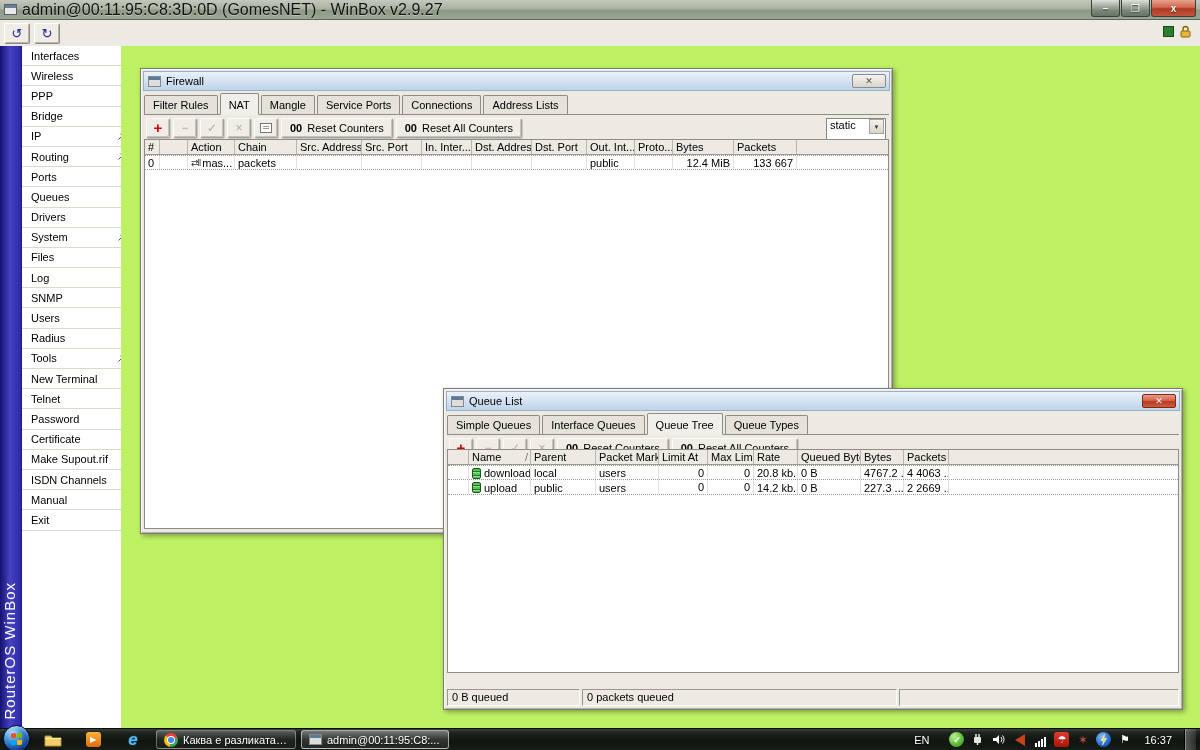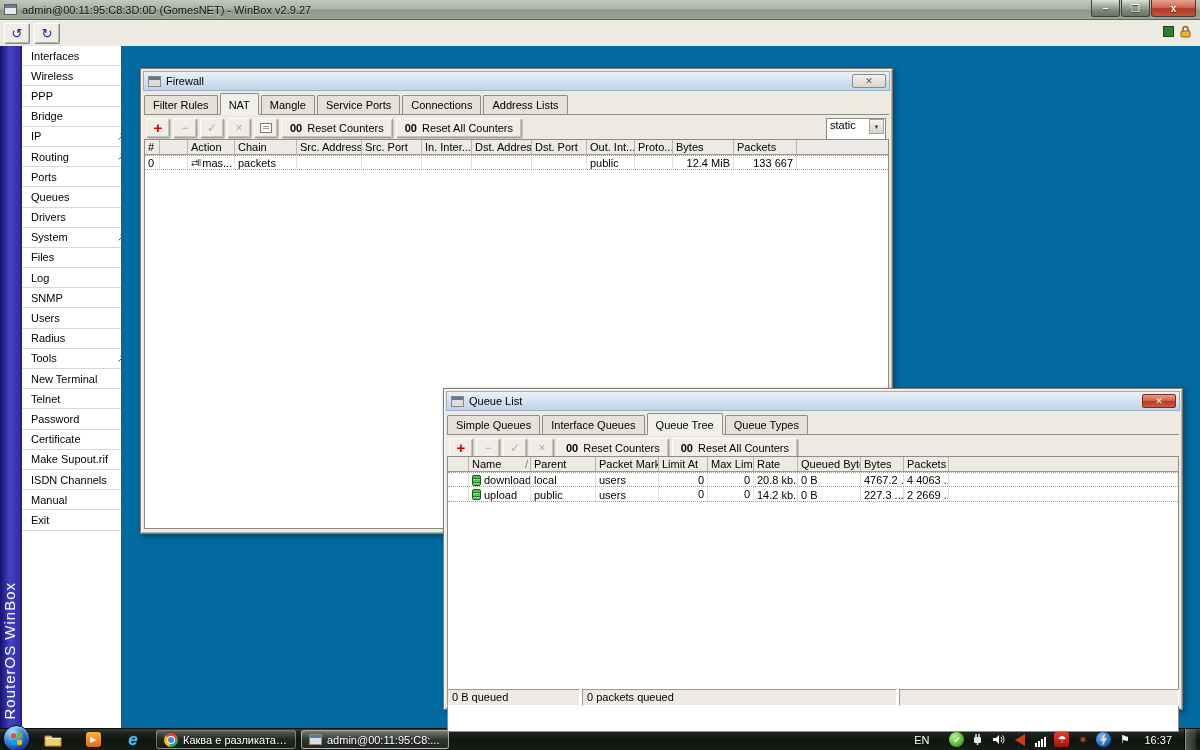--- a/index.html
+++ b/index.html
@@ -9,21 +9,21 @@
   .desktop { position:relative; width:1200px; height:750px;
     background: radial-gradient(ellipse at 70% 30%, #5d6e4c 0%, #32402a 45%, #1a2414 100%); }
 
   
   .main-window { position:absolute; left:0; top:0; width:1200px; height:728px; }
   .titlebar { position:absolute; left:0; top:0; width:100%; height:20px;
     background: linear-gradient(to bottom,#c2c9bd 0%, #a9b2a2 45%, #8e9a86 55%, #9aa492 100%);
     border-bottom:1px solid #5d665a; display:flex; align-items:center; padding-left:4px; }
   .win-mini-icon { width:13px; height:11px; background:#e8e8e8; border:1px solid #55606b; margin-right:5px; position:relative; flex:0 0 auto; }
   .win-mini-icon::before { content:""; position:absolute; left:0; top:0; right:0; height:3px; background:#6b7d93; }
-  .titlebar-text { font-size:11px; color:#111; text-shadow:0 1px 1px rgba(255,255,255,.45); white-space:nowrap; }
+  .titlebar-text { font-size:16px; color:#111; text-shadow:0 1px 1px rgba(255,255,255,.45); white-space:nowrap; }
   .caption-buttons { position:absolute; right:4px; top:0; height:17px; display:flex; }
   .cap-btn { width:29px; height:17px; display:flex; align-items:center; justify-content:center;
     color:#fff; font-size:10px; font-weight:bold; border:1px solid #3b423b; border-top:none;
     background:linear-gradient(to bottom, rgba(255,255,255,.45), rgba(130,140,130,.45) 45%, rgba(70,80,70,.55));
     border-radius:0 0 3px 3px; margin-left:1px; text-shadow:0 1px 1px rgba(0,0,0,.6); }
   .cap-btn.close { width:45px; background:linear-gradient(to bottom,#e8a090,#cf6a50 45%,#b03a26 55%,#c4543c); }
 
   .app-body { position:absolute; left:0; top:20px; right:0; bottom:0; background:#edeae3; }
   .main-toolbar { position:absolute; left:0; top:0; right:0; height:26px; background:#edeae3; display:flex; align-items:center; padding:2px 4px; }
   .tool-sq { width:26px; height:21px; margin-right:4px; background:#f0ede6;
@@ -36,21 +36,21 @@
   .workspace { position:absolute; left:0; top:26px; right:0; bottom:0; }
   .brand-strip { position:absolute; left:0; top:0; width:22px; bottom:0;
     background:linear-gradient(to right,#14126e,#4642c4 45%,#2f2ca8 90%,#1d1a86); }
   .brand-text { position:absolute; left:1px; bottom:8px; color:#fff; font-size:15px;
     writing-mode:vertical-rl; transform:rotate(180deg); letter-spacing:1px; white-space:nowrap; }
   .sidebar { position:absolute; left:22px; top:0; width:110px; bottom:0; background:#fff; border-right:1px solid #8f8c85; }
   .menu-item { height:20.2px; display:flex; align-items:center; padding:0 5px 0 9px; border-bottom:1px solid #dcd8d0; cursor:default; }
   .mi-label { flex:1; white-space:nowrap; overflow:hidden; }
   .mi-arrow { flex:0 0 auto; }
 
-  .mdi { position:absolute; left:121px; top:0; right:0; bottom:0; background:#0369a1;text-decoration:underline; }
+  .mdi { position:absolute; left:121px; top:0; right:0; bottom:0; background:#bef264;text-decoration:underline; }
 
   
   .child-window { position:absolute; background:#edeae3; border:1px solid #7e7b74;
     box-shadow: inset 1px 1px 0 #f8f6f1, inset -1px -1px 0 #b4b1a9, 2px 2px 5px rgba(0,0,0,.35); }
   .child-titlebar { height:20px; margin:2px; background:linear-gradient(to bottom,#eaf2fb 0%,#d4e2f2 50%,#bfd3e9 100%);
     border:1px solid #9ab0c9; display:flex; align-items:center; padding:0 2px 0 4px; position:relative; }
   .child-title-text { margin-left:5px; white-space:nowrap; }
   .child-close { position:absolute; right:3px; top:2px; width:34px; height:14px; border-radius:2px;
     border:1px solid #8a8a8a; display:flex; align-items:center; justify-content:center; font-size:9px; font-weight:bold;
     background:linear-gradient(to bottom,#f4f2ec,#d8d5cd); color:#555; }
@@ -398,21 +398,21 @@
                 </div>
               <div class="tbtn label-btn">
                   <b>00</b>
                   <span>Reset Counters</span>
                 </div>
               <div class="tbtn label-btn">
                   <b>00</b>
                   <span>Reset All Counters</span>
                 </div>
             </div>
-            <div class="grid-area" style="top:67px; height:276px;">
+            <div class="grid-area" style="top:60px; height:224px;">
               <div class="grid-header">
                 <div class="hcell qc0"></div>
                 <div class="hcell qc1"><span>Name</span><span class="sort-slash">/</span></div>
                 <div class="hcell qc2">Parent</div>
                 <div class="hcell qc3">Packet Mark</div>
                 <div class="hcell qc4">Limit At</div>
                 <div class="hcell qc5">Max Limit</div>
                 <div class="hcell qc6">Rate</div>
                 <div class="hcell qc7">Queued Bytes</div>
                 <div class="hcell qc8">Bytes</div>

